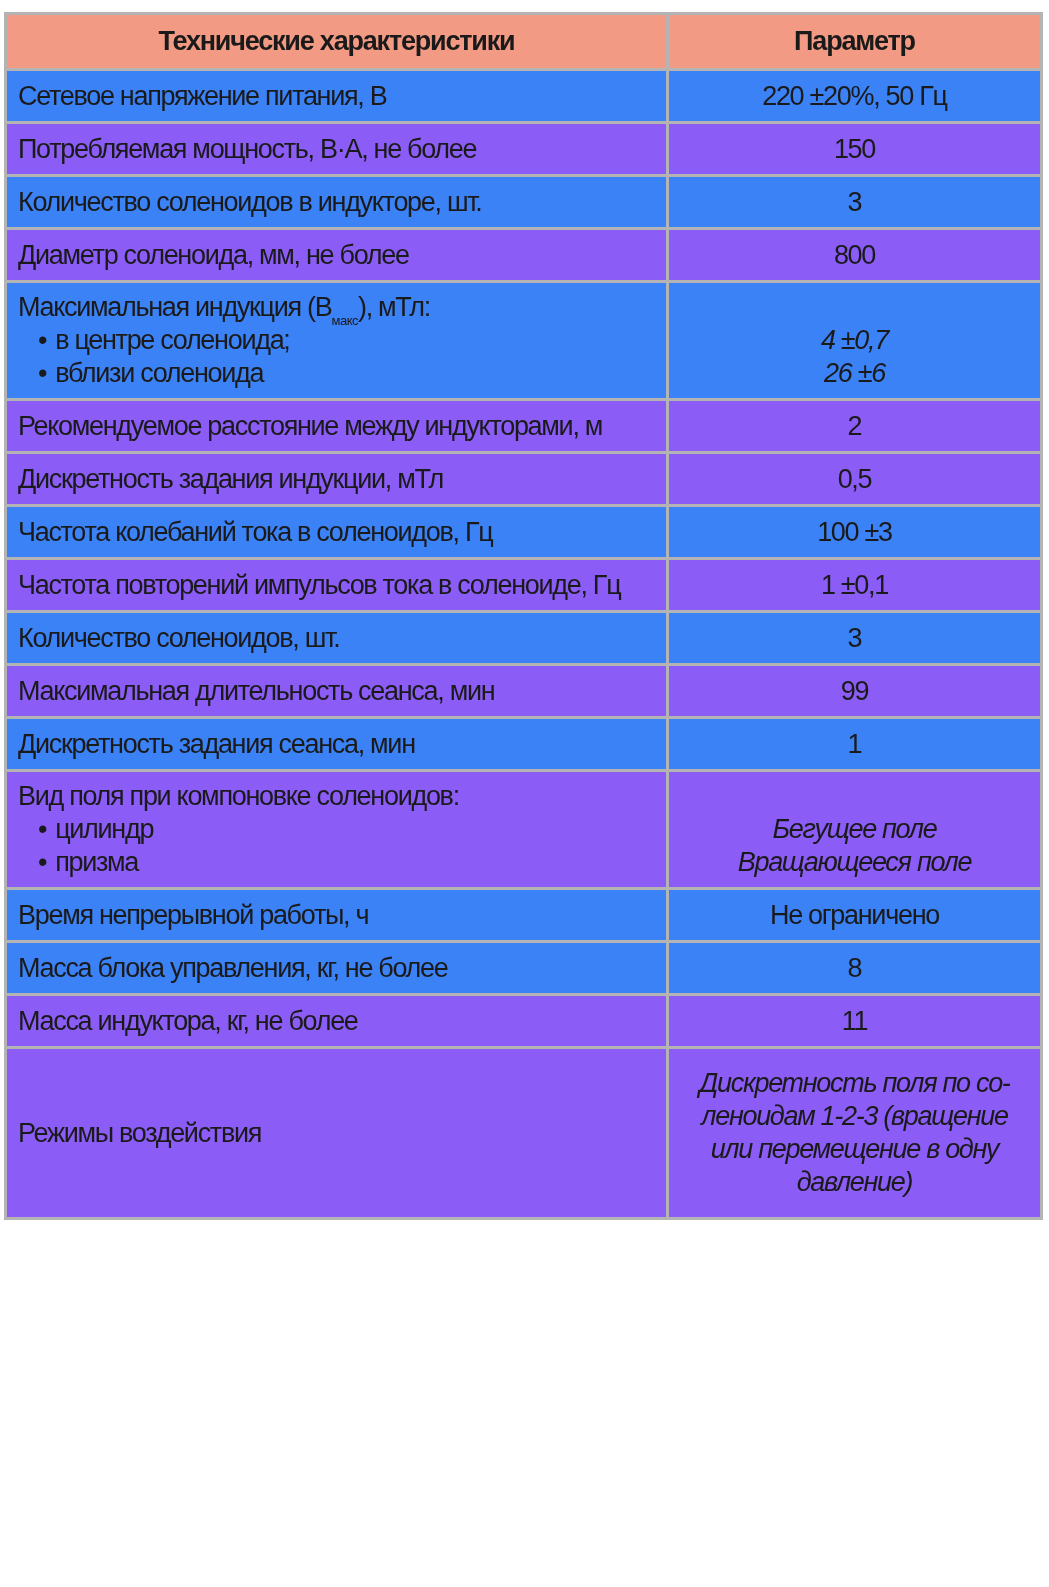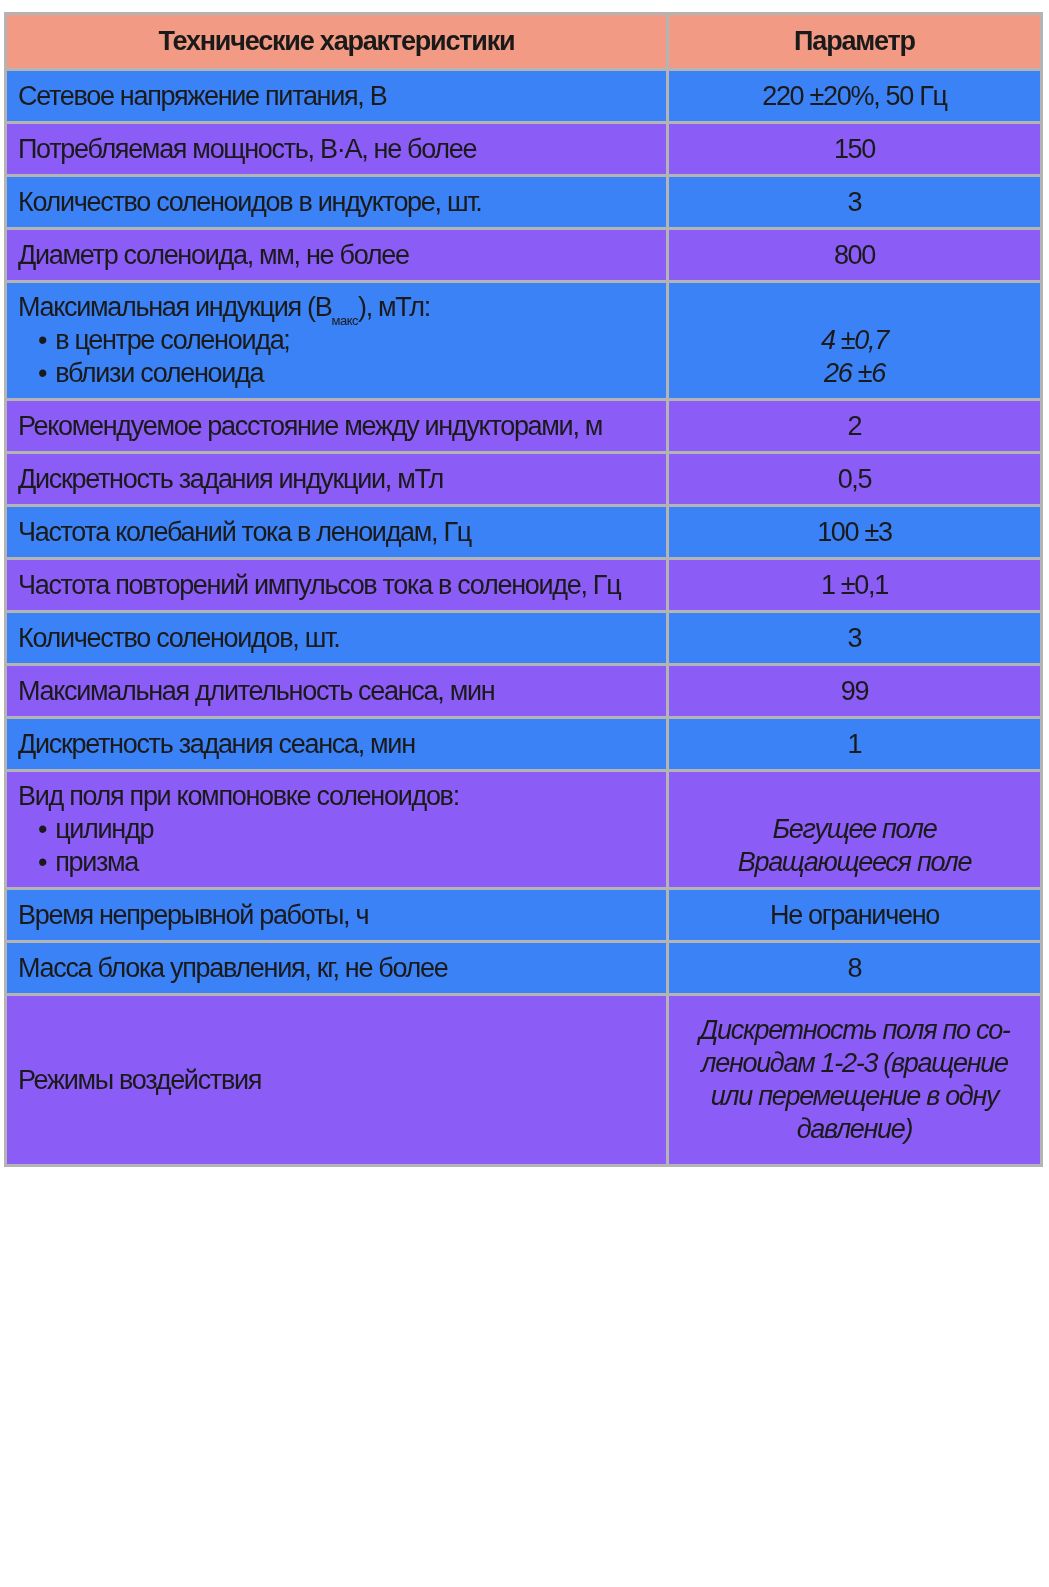--- a/index.html
+++ b/index.html
@@ -89,21 +89,21 @@
     </tr>
     <tr class="row-gray h1">
       <td class="name">Рекомендуемое расстояние между индукторами, м</td>
       <td class="val">2</td>
     </tr>
     <tr class="row-gray h1">
       <td class="name">Дискретность задания индукции, мТл</td>
       <td class="val">0,5</td>
     </tr>
     <tr class="row-white h1">
-      <td class="name">Частота колебаний тока в леноидам, Гц</td>
+      <td class="name">Частота колебаний тока в соленоидов, Гц</td>
       <td class="val">100 ±3</td>
     </tr>
     <tr class="row-gray h1">
       <td class="name">Частота повторений импульсов тока в соленоиде, Гц</td>
       <td class="val">1 ±0,1</td>
     </tr>
     <tr class="row-white h1">
       <td class="name">Количество соленоидов, шт.</td>
       <td class="val">3</td>
     </tr>
@@ -128,20 +128,24 @@
       </td>
     </tr>
     <tr class="row-white h1">
       <td class="name">Время непрерывной работы, ч</td>
       <td class="val">Не ограничено</td>
     </tr>
     <tr class="row-white h1">
       <td class="name">Масса блока управления, кг, не более</td>
       <td class="val">8</td>
     </tr>
+    <tr class="row-gray h1">
+      <td class="name">Масса индуктора, кг, не более</td>
+      <td class="val">11</td>
+    </tr>
     <tr class="row-gray h5">
       <td class="name">Режимы воздействия</td>
       <td class="val">
         <span class="valblock">Дискретность поля по со-</span>
         <span class="valblock">леноидам 1-2-3 (вращение</span>
         <span class="valblock">или перемещение в одну</span>
         <span class="valblock">давление)</span>
       </td>
     </tr>
   </tbody>

